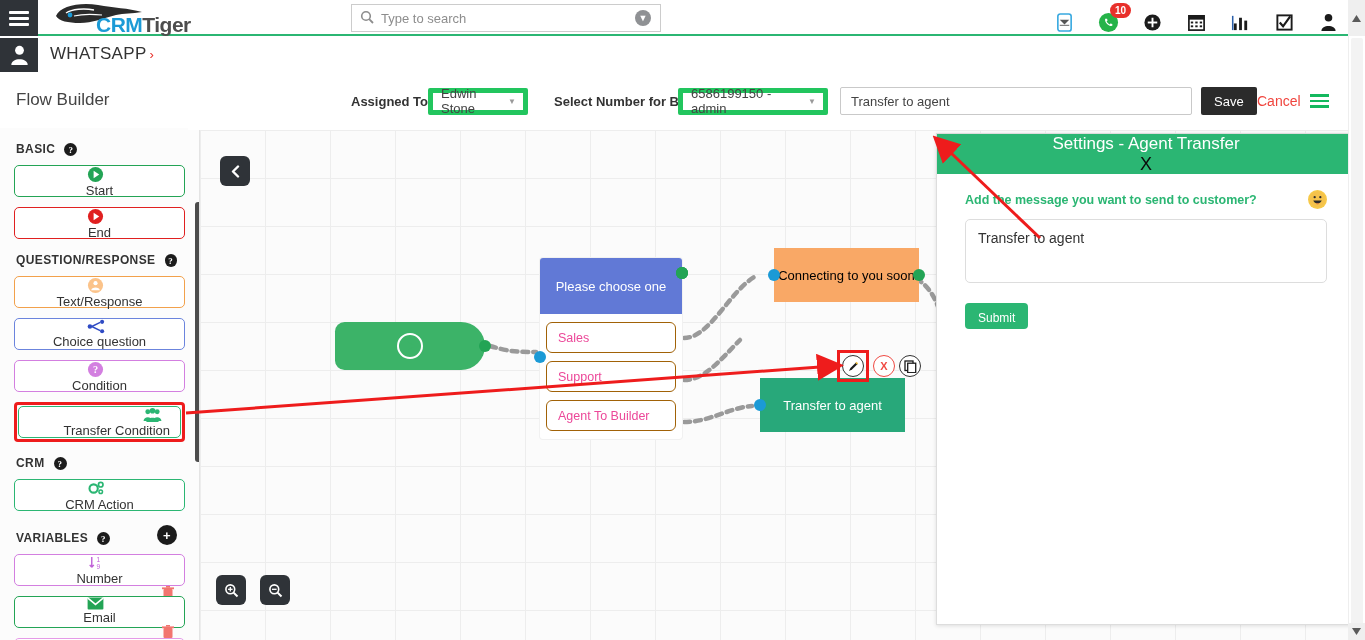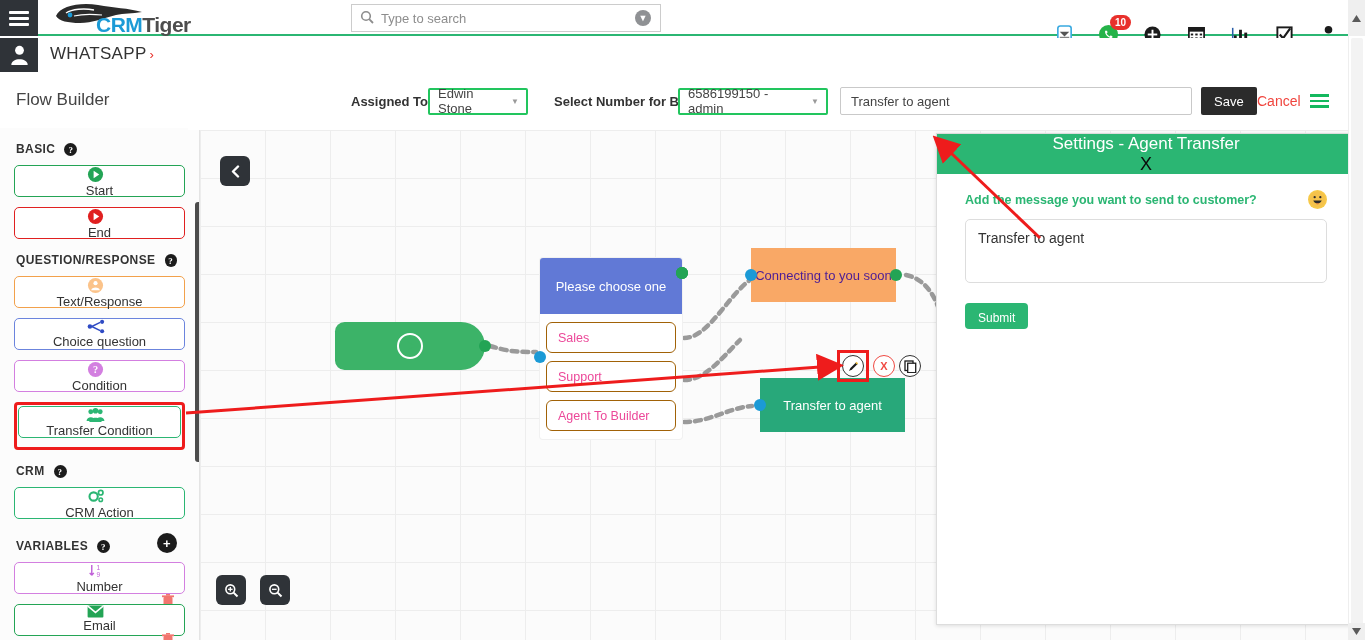--- a/index.html
+++ b/index.html
@@ -39,21 +39,21 @@
   .search-input {
     flex:1; border:none; outline:none; font-size:13px; color:#555;
     padding-left:7px; font-family:"Liberation Sans", sans-serif; background:transparent;
   }
   .search-input::placeholder{ color:#8d8d8d; }
   .search-caret {
     width:16px; height:16px; border-radius:50%; background:#8f9194; margin-right:9px;
     color:#fff; font-size:9px; display:flex; align-items:center; justify-content:center;
   }
 
-  .topicons { position:absolute; right:26px; top:16px; height:36px; display:flex; align-items:center; gap:22px; }
+  .topicons { position:absolute; right:26px; top:4px; height:36px; display:flex; align-items:center; gap:22px; }
   .ticon { position:relative; cursor:pointer; display:flex; align-items:center; justify-content:center; width:22px; height:22px; }
   .badge {
     position:absolute; top:-8px; right:-12px; background:#e8302b; color:#fff;
     font-size:10px; font-weight:bold; border-radius:10px; padding:1px 5px; line-height:13px;
     min-width:19px; text-align:center;
   }
 
   
   .crumbbar {
     position:absolute; left:0; top:38px; width:1365px; height:34px; background:#fff;
@@ -99,35 +99,35 @@
   .node-chip .ico { width:20px; display:flex; align-items:center; justify-content:center; margin-right:8px; }
   .node-chip .trash { margin-left:auto; color:#f2756f; font-size:13px; }
   .c-green  { border-color:#23a455; }
   .c-red    { border-color:#e02020; }
   .c-orange { border-color:#f2a14b; }
   .c-blue   { border-color:#6b84dd; }
   .c-purple { border-color:#d37fe0; }
   .c-teal   { border-color:#2bb673; }
   .c-pink   { border-color:#e59ae8; }
   .selected-wrap { border:3px solid #ee1c1c; border-radius:4px; padding:1px; margin-bottom:10px; }
-  .selected-wrap .node-chip { margin-bottom:8px; }
+  .selected-wrap .node-chip { margin-bottom:0;align-items:flex-end; }
 
   .lp-scrollbar {
     position:absolute; left:195px; top:130px; width:6px; height:260px;
     background:#4c4c4c; border-radius:3px;
   }
 
   
   .flowbar {
     position:absolute; left:188px; top:72px; width:1165px; height:58px;
     background:#fff; display:flex; align-items:center; padding-left:0;
   }
   .fb-label { font-size:13px; font-weight:bold; color:#333; }
   .fb-select {
-    height:27px; border:2px solid #22c55e; background:#fff; border-radius:2px;
+    height:27px; border:5px solid #22c55e; background:#fff; border-radius:2px;
     font-size:13px; color:#444; padding:0 22px 0 8px; font-family:"Liberation Sans", sans-serif;
     position:relative; display:flex; align-items:center; cursor:pointer;
   }
   .fb-select .cv { position:absolute; right:7px; font-size:8px; color:#999; }
   .fb-input {
     height:28px; border:1px solid #c9c9c9; background:#fff; border-radius:2px;
     font-size:13px; color:#444; padding:0 10px; outline:none;
     font-family:"Liberation Sans", sans-serif;
   }
   .fb-save {
@@ -174,23 +174,23 @@
     height:56px; background:#6179d6; color:#fff; font-size:13px;
     display:flex; align-items:center; justify-content:center; border-radius:3px 3px 0 0;
   }
   .choice-opt {
     margin:8px 6px 0 6px; height:31px; border:1px solid #a16207; border-radius:6px;
     background:#fff; display:flex; align-items:center; padding-left:11px;
     font-size:12.5px; color:#ec4899;
   }
 
   .orange-node {
-    left:551px; top:118px; width:145px; height:54px; background:#f9a866;
+    left:574px; top:118px; width:145px; height:54px; background:#f9a866;
     display:flex; align-items:center; justify-content:center;
-    color:#4c1d95; font-size:13px; text-align:center;
+    color:#000000; font-size:13px; text-align:center;
   }
   .agent-node {
     left:560px; top:248px; width:145px; height:54px; background:#28a87a;
     display:flex; align-items:center; justify-content:center;
     color:#fff; font-size:13px;
   }
 
   .port { position:absolute; width:12px; height:12px; border-radius:50%; }
   .port-green { background:#23a455; }
   .port-blue  { background:#1b9ad6; }

